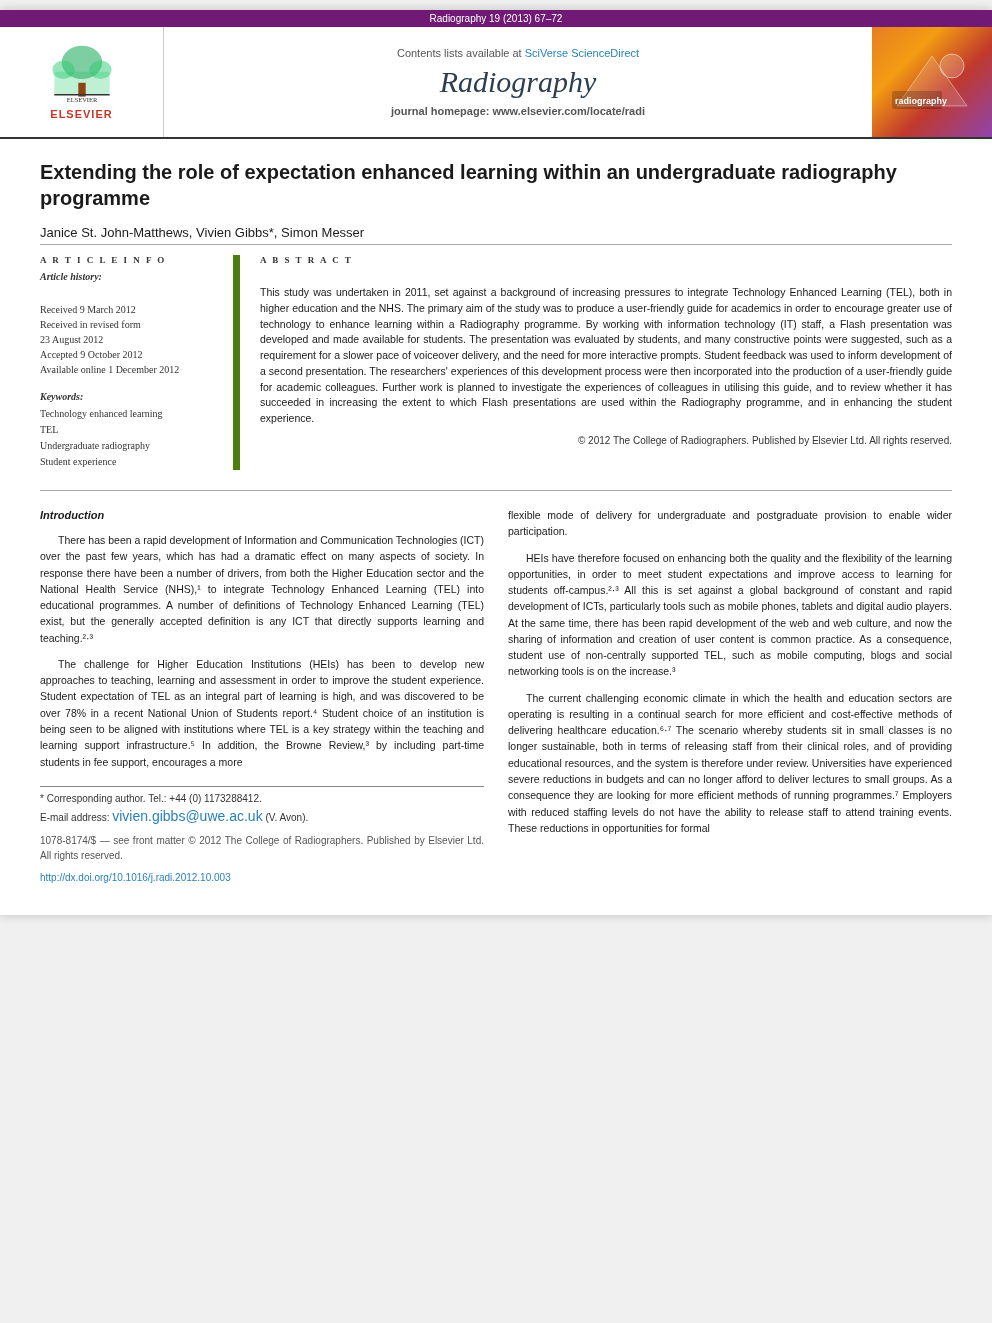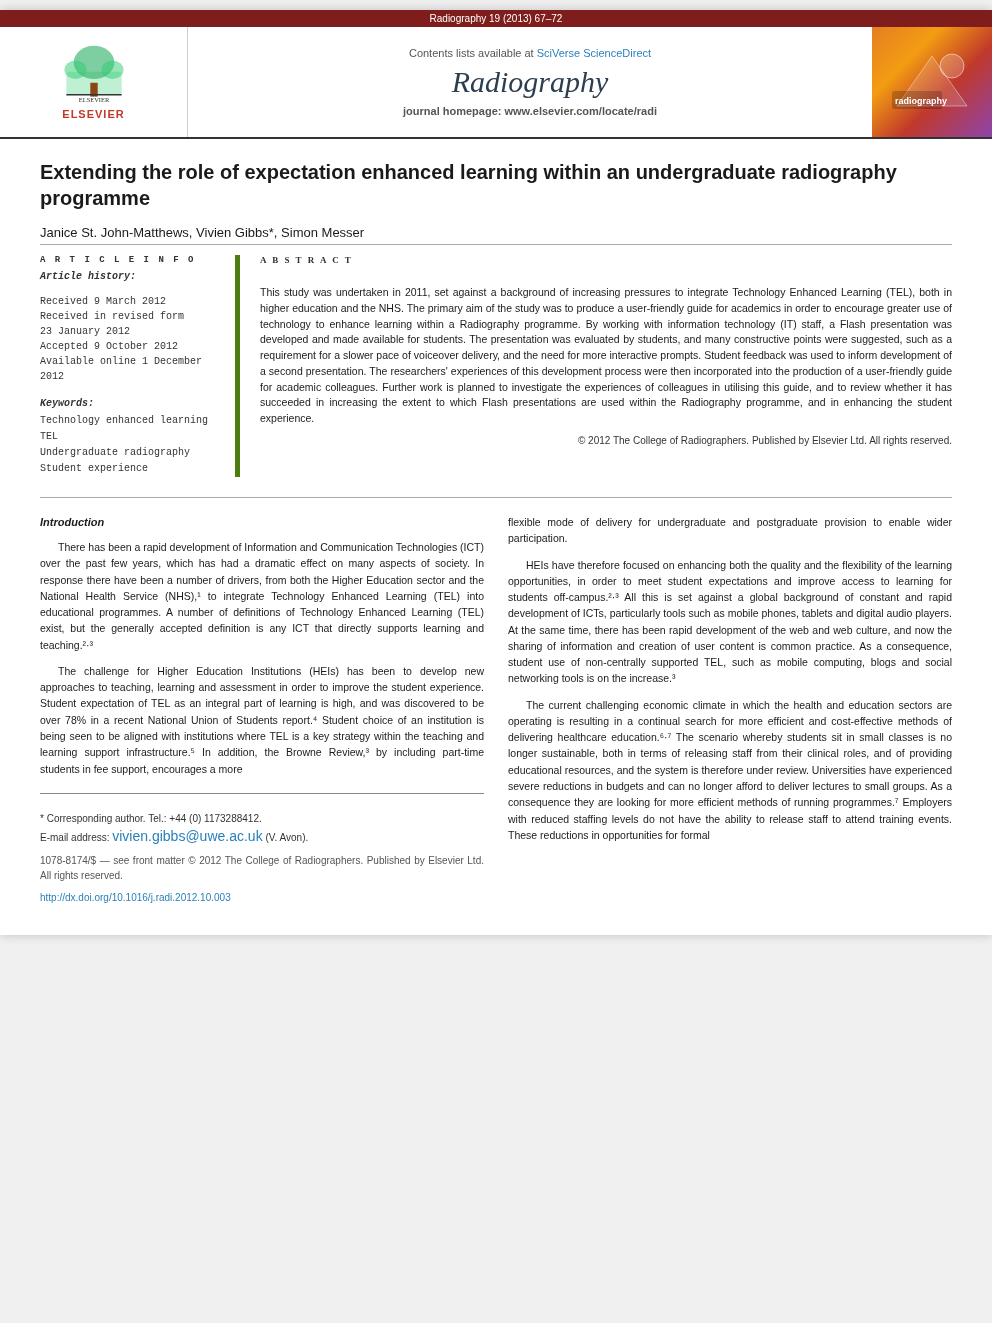--- a/index.html
+++ b/index.html
@@ -12,37 +12,37 @@
     }
     .page {
       width: 992px;
       background: #fff;
       padding: 0;
       box-shadow: 0 0 10px rgba(0,0,0,0.2);
     }
 
     
     .top-banner {
-      background: #7f1d1d;
+      background: #701a75;
       text-align: center;
       padding: 3px 0;
       font-size: 10px;
       color: #fff;
       font-family: Arial, sans-serif;
     }
 
     
     .journal-header {
       display: flex;
       align-items: stretch;
       border-bottom: 2px solid #333;
       padding: 0;
     }
     .header-left {
-      width: 188px;
+      width: 164px;
       min-height: 110px;
       display: flex;
       align-items: center;
       justify-content: center;
       border-right: 1px solid #ccc;
       padding: 16px;
     }
     .elsevier-logo {
       display: flex;
       flex-direction: column;
@@ -139,37 +139,37 @@
     .info-abstract {
       display: flex;
       gap: 20px;
       margin-bottom: 20px;
       border-top: 1px solid #aaa;
       padding-top: 10px;
     }
     .article-info {
       width: 200px;
       flex-shrink: 0;
-      border-right: 5px solid #4d7c0f;
+      border-right: 7px solid #4d7c0f;
       padding-right: 16px;
       font-size: 10px;
-      font-family: Liberation Mono, monospace;
+      font-family: Liberation Serif, serif;
     }
     .info-section-title {
       font-size: 9px;
       font-weight: bold;
       letter-spacing: 2px;
       color: #333;
       margin-bottom: 6px;
     }
     .history-title {
       font-style: italic;
       font-size: 10px;
       font-weight: bold;
-      margin-bottom: 12px;
+      margin-bottom: 20px;
       color: #333;
     }
     .history-item {
       font-size: 10px;
       color: #333;
       line-height: 1.5;
     }
     .keywords-section {
       margin-top: 14px;
     }
@@ -239,21 +239,21 @@
     }
     .body-paragraph {
       margin-bottom: 10px;
       text-indent: 18px;
     }
 
     
     .footnote-area {
       border-top: 1px solid #888;
       margin-top: 16px;
-      padding-top: 17px;
+      padding-top: 4px;
     }
     .footnote-text {
       font-size: 10px;
       color: #333;
       line-height: 1.5;
       font-family: Arial, sans-serif;
     }
     .footnote-link {
       color: #2980b9;
       text-decoration: none;
@@ -326,21 +326,21 @@
     </div>
 
 
     <div class="info-abstract">
 
       <div class="article-info">
         <div class="info-section-title">A R T I C L E   I N F O</div>
         <div class="history-title">Article history:</div>
         <div class="history-item">Received 9 March 2012</div>
         <div class="history-item">Received in revised form</div>
-        <div class="history-item">23 January 2012</div>
+        <div class="history-item">23 August 2012</div>
         <div class="history-item">Accepted 9 October 2012</div>
         <div class="history-item">Available online 1 December 2012</div>
 
         <div class="keywords-section">
           <div class="keywords-label">Keywords:</div>
           <div class="keyword-item">Technology enhanced learning</div>
           <div class="keyword-item">TEL</div>
           <div class="keyword-item">Undergraduate radiography</div>
           <div class="keyword-item">Student experience</div>
         </div>

